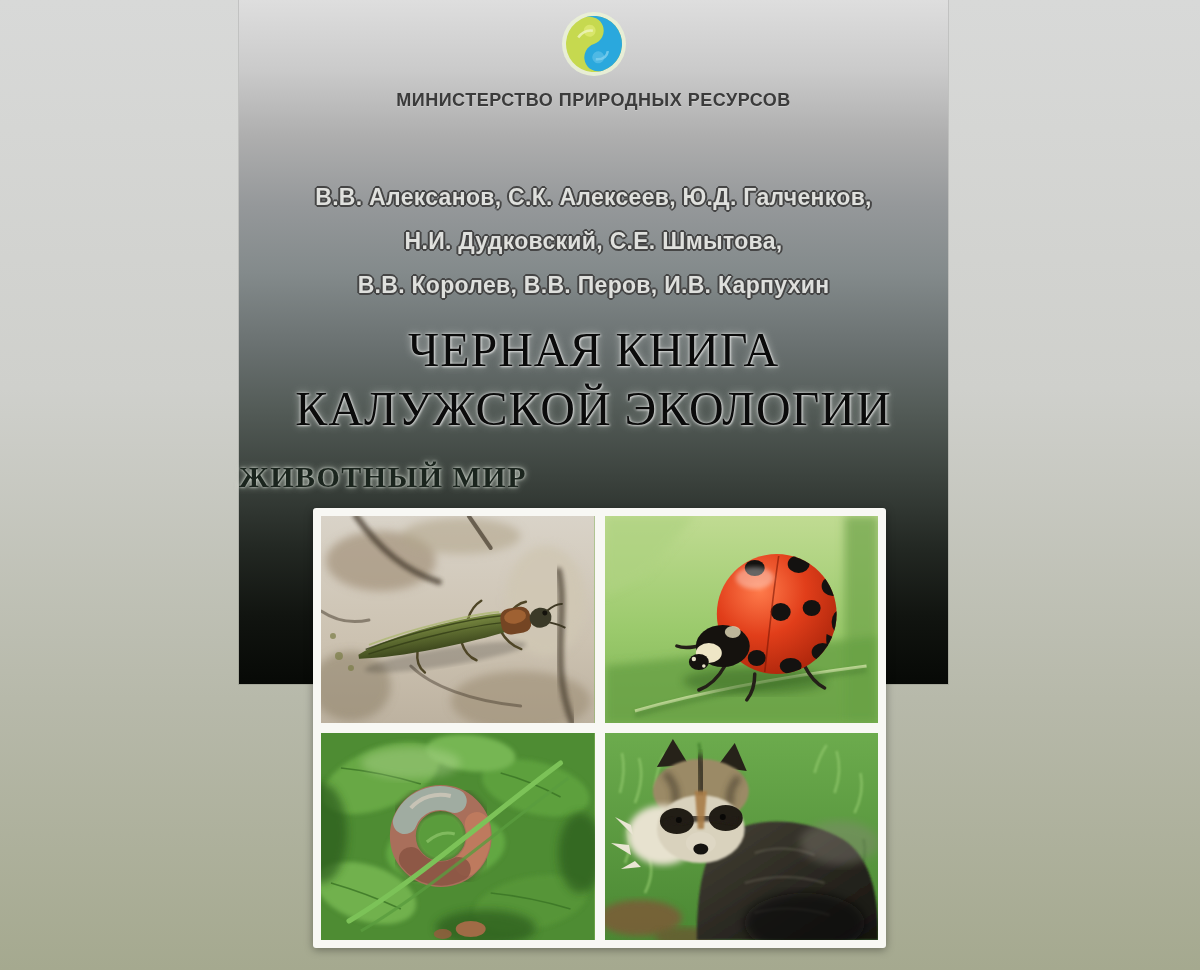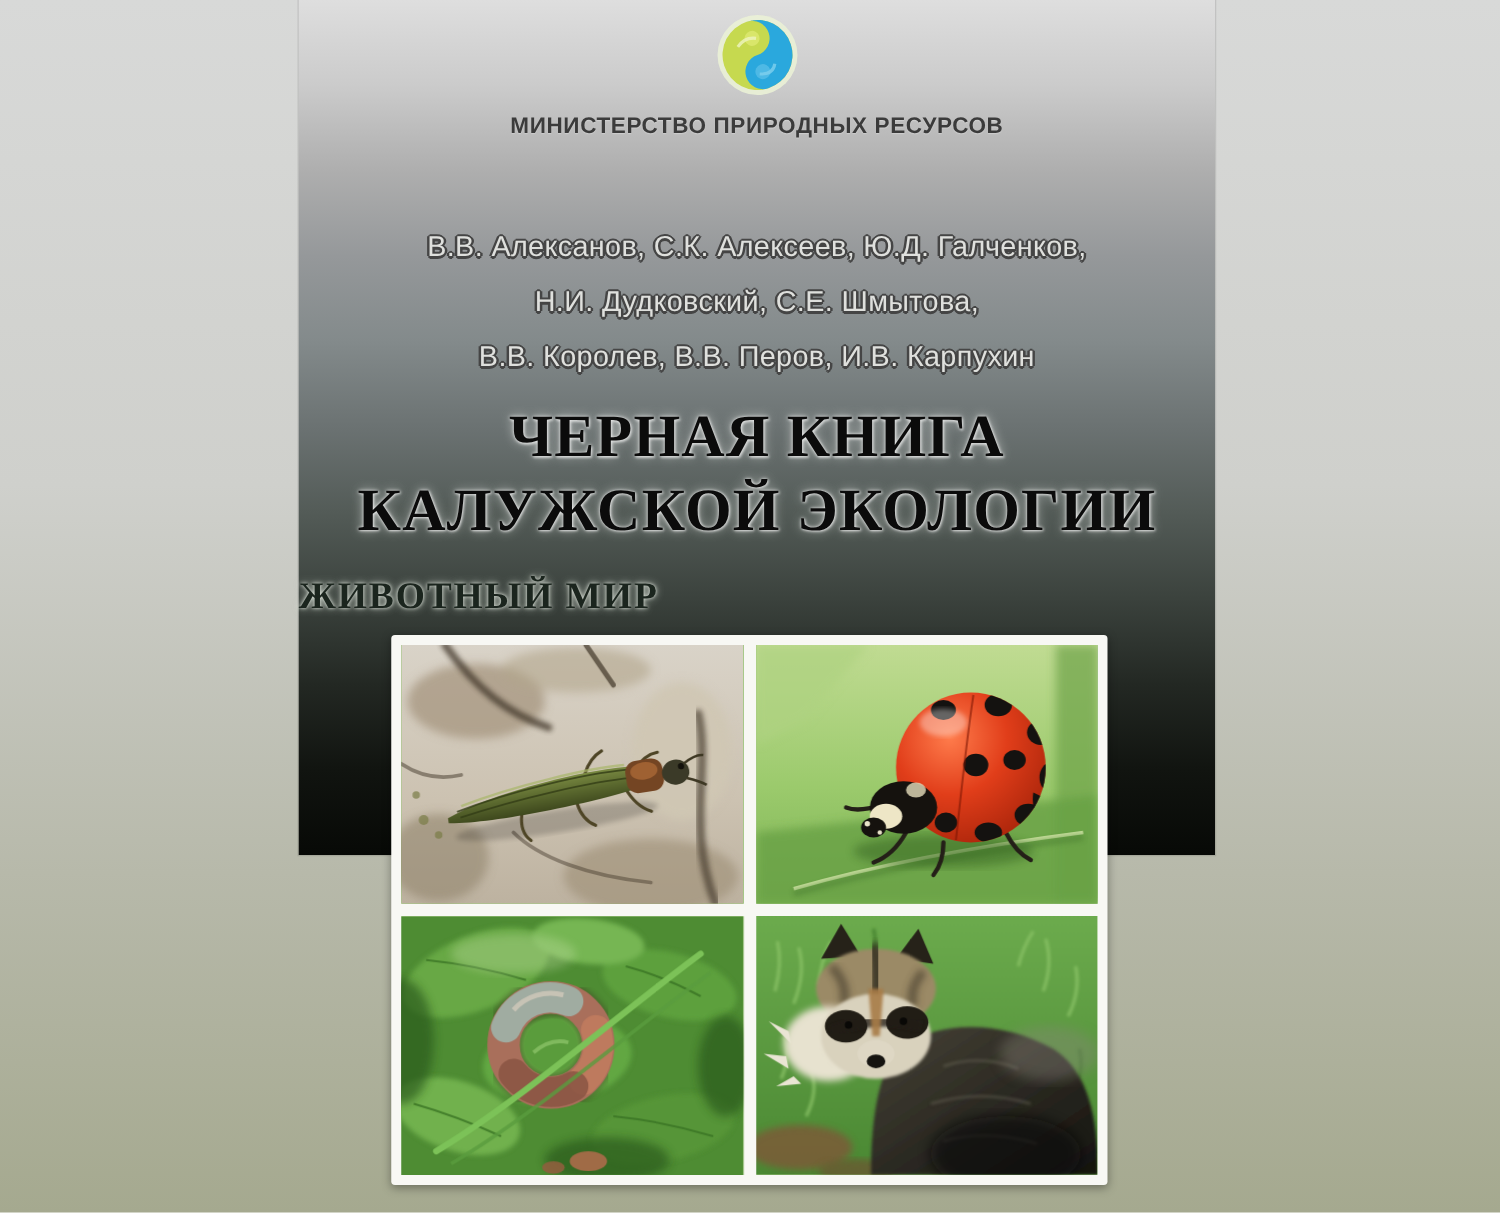--- a/index.html
+++ b/index.html
@@ -7,37 +7,36 @@
     width:1200px;height:970px;position:relative;overflow:hidden;
     font-family:"Liberation Sans", sans-serif;
     background:linear-gradient(180deg,#d8d9d8 0%,#cfd0cc 40%,#b7b9aa 72%,#a5a98f 100%);
   }
   .cover{
     position:absolute;left:239px;top:0;width:709px;height:684px;
     background:linear-gradient(180deg,
       #dedede 0%,#cbcbcb 10%,#aeaeae 20%,#95989a 30%,#838a8b 40%,
       #6b7272 50%,#535b57 60%,#3b423d 70%,#232823 80%,#111410 90%,#070906 100%);
     box-shadow:0 0 0 1px rgba(0,0,0,0.10);
-    padding-left:24px;
   }
   .logo-wrap{position:absolute;top:11px;left:0;width:100%;display:flex;justify-content:center;}
   .ministry{
     position:absolute;top:88px;left:0;width:100%;text-align:center;
     font-size:18px;line-height:25px;font-weight:bold;color:#3b3b3b;
     letter-spacing:0.5px;text-shadow:0 1px 1px rgba(255,255,255,0.3);
   }
   .authors{
     position:absolute;top:175px;left:0;width:100%;text-align:center;
-    font-size:23px;line-height:44px;font-weight:normal;color:#dfe0dd;letter-spacing:0.3px;
+    font-size:23px;line-height:44px;font-weight:bold;color:#dfe0dd;letter-spacing:0.3px;
     text-shadow:-2px 0 0 #454545,2px 0 0 #454545,0 -2px 0 #454545,0 2px 0 #454545,
       -1px -1px 0 #454545,1px -1px 0 #454545,-1px 1px 0 #454545,1px 1px 0 #454545;
   }
   .title{
     position:absolute;top:320px;left:0;width:100%;text-align:center;
-    font-family:"Liberation Serif", serif;font-weight:bold;
+    font-family:"Liberation Serif", serif;font-weight:normal;
     font-size:48px;line-height:59px;color:#0b0b0b;letter-spacing:1px;
     text-shadow:0 0 3px rgba(245,245,245,0.95),0 0 9px rgba(225,228,225,0.65),1px 1px 2px rgba(255,255,255,0.5);
   }
   .subtitle{
     position:absolute;top:460px;left:0;width:100%;text-align:left;
     font-family:"Liberation Serif", serif;font-weight:bold;
     font-size:30px;line-height:34px;color:#1b251e;letter-spacing:1.5px;
     text-shadow:0 0 3px rgba(238,243,235,0.95),0 0 7px rgba(222,232,220,0.7);
   }
   .photo-grid{

